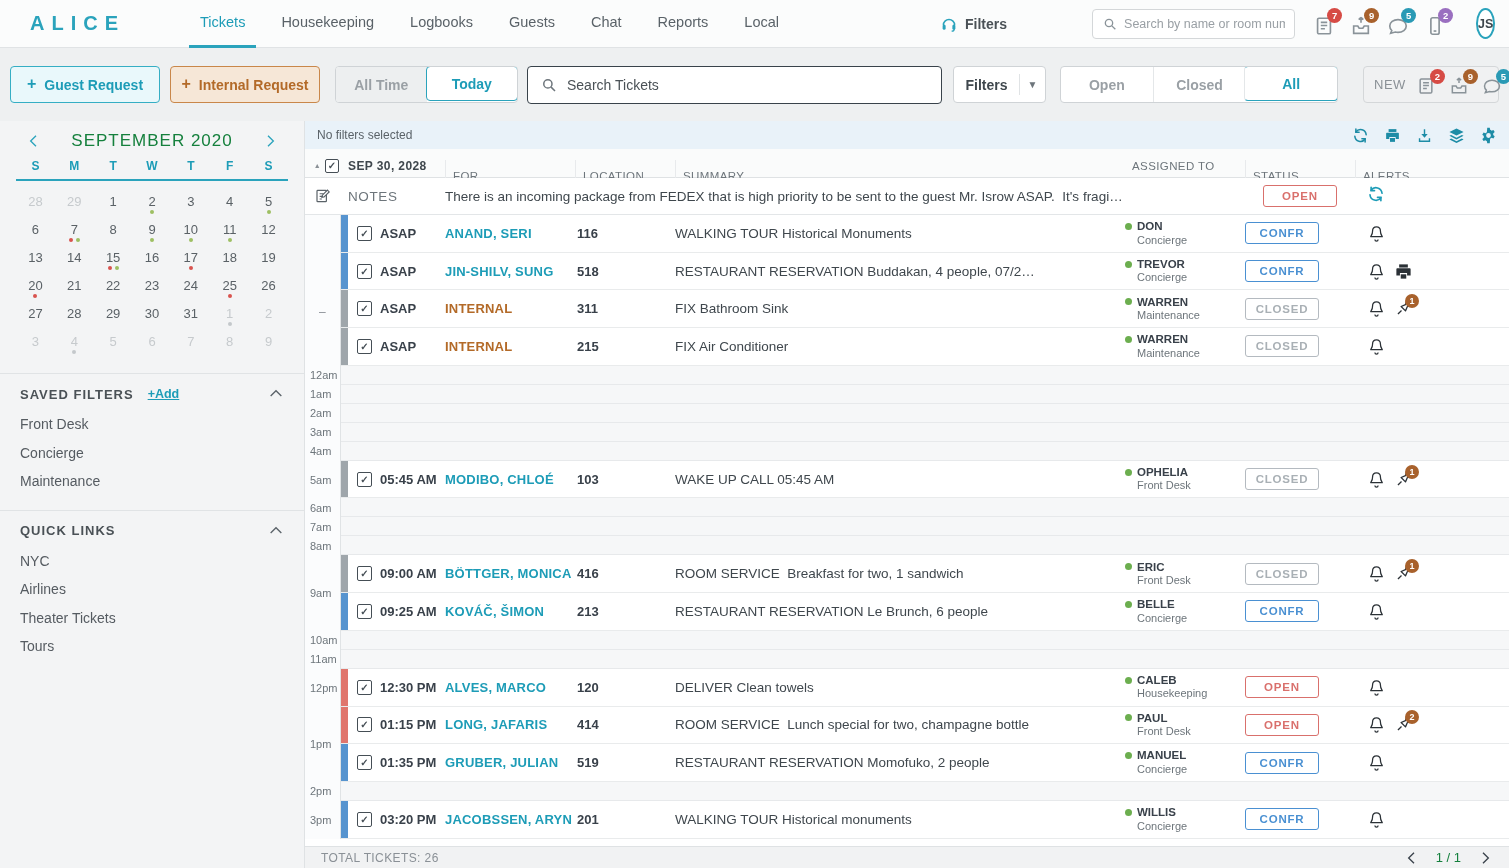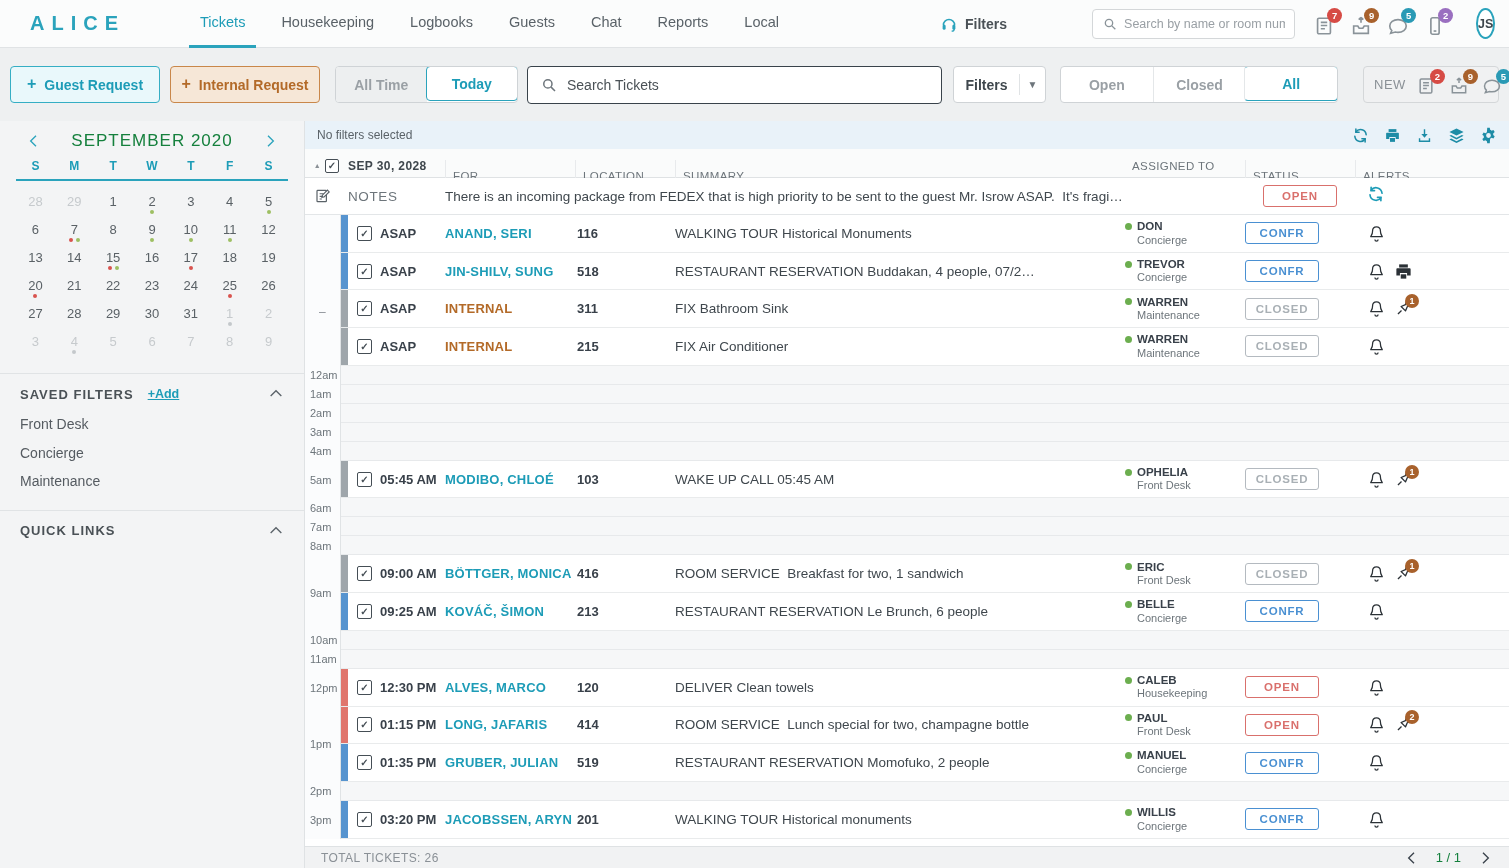--- a/index.html
+++ b/index.html
@@ -507,20 +507,26 @@
 
       <div class="side-section">
         <div class="ss-head">
           <span class="ss-title">QUICK LINKS</span>
           <span class="icn ss-chevron">
             <svg viewBox="0 0 24 24" fill="none" stroke="currentColor" stroke-width="2">
                 <path d="M4 15l8-8 8 8"></path>
               </svg>
           </span>
         </div>
+        <div id="quick-link-items">
+            <div class="ss-item">NYC</div>
+            <div class="ss-item">Airlines</div>
+            <div class="ss-item">Theater Tickets</div>
+            <div class="ss-item">Tours</div>
+          </div>
       </div>
     </aside>
 
     <main class="main">
       <div class="filterbar">
         <span>No filters selected</span>
         <span class="fb-icons">
           <span class="icn">
               <svg viewBox="0 0 24 24" fill="none" stroke="currentColor" stroke-width="2.2" stroke-linecap="round">
                 <path d="M20 11a8 8 0 0 0-14.5-4"></path>

